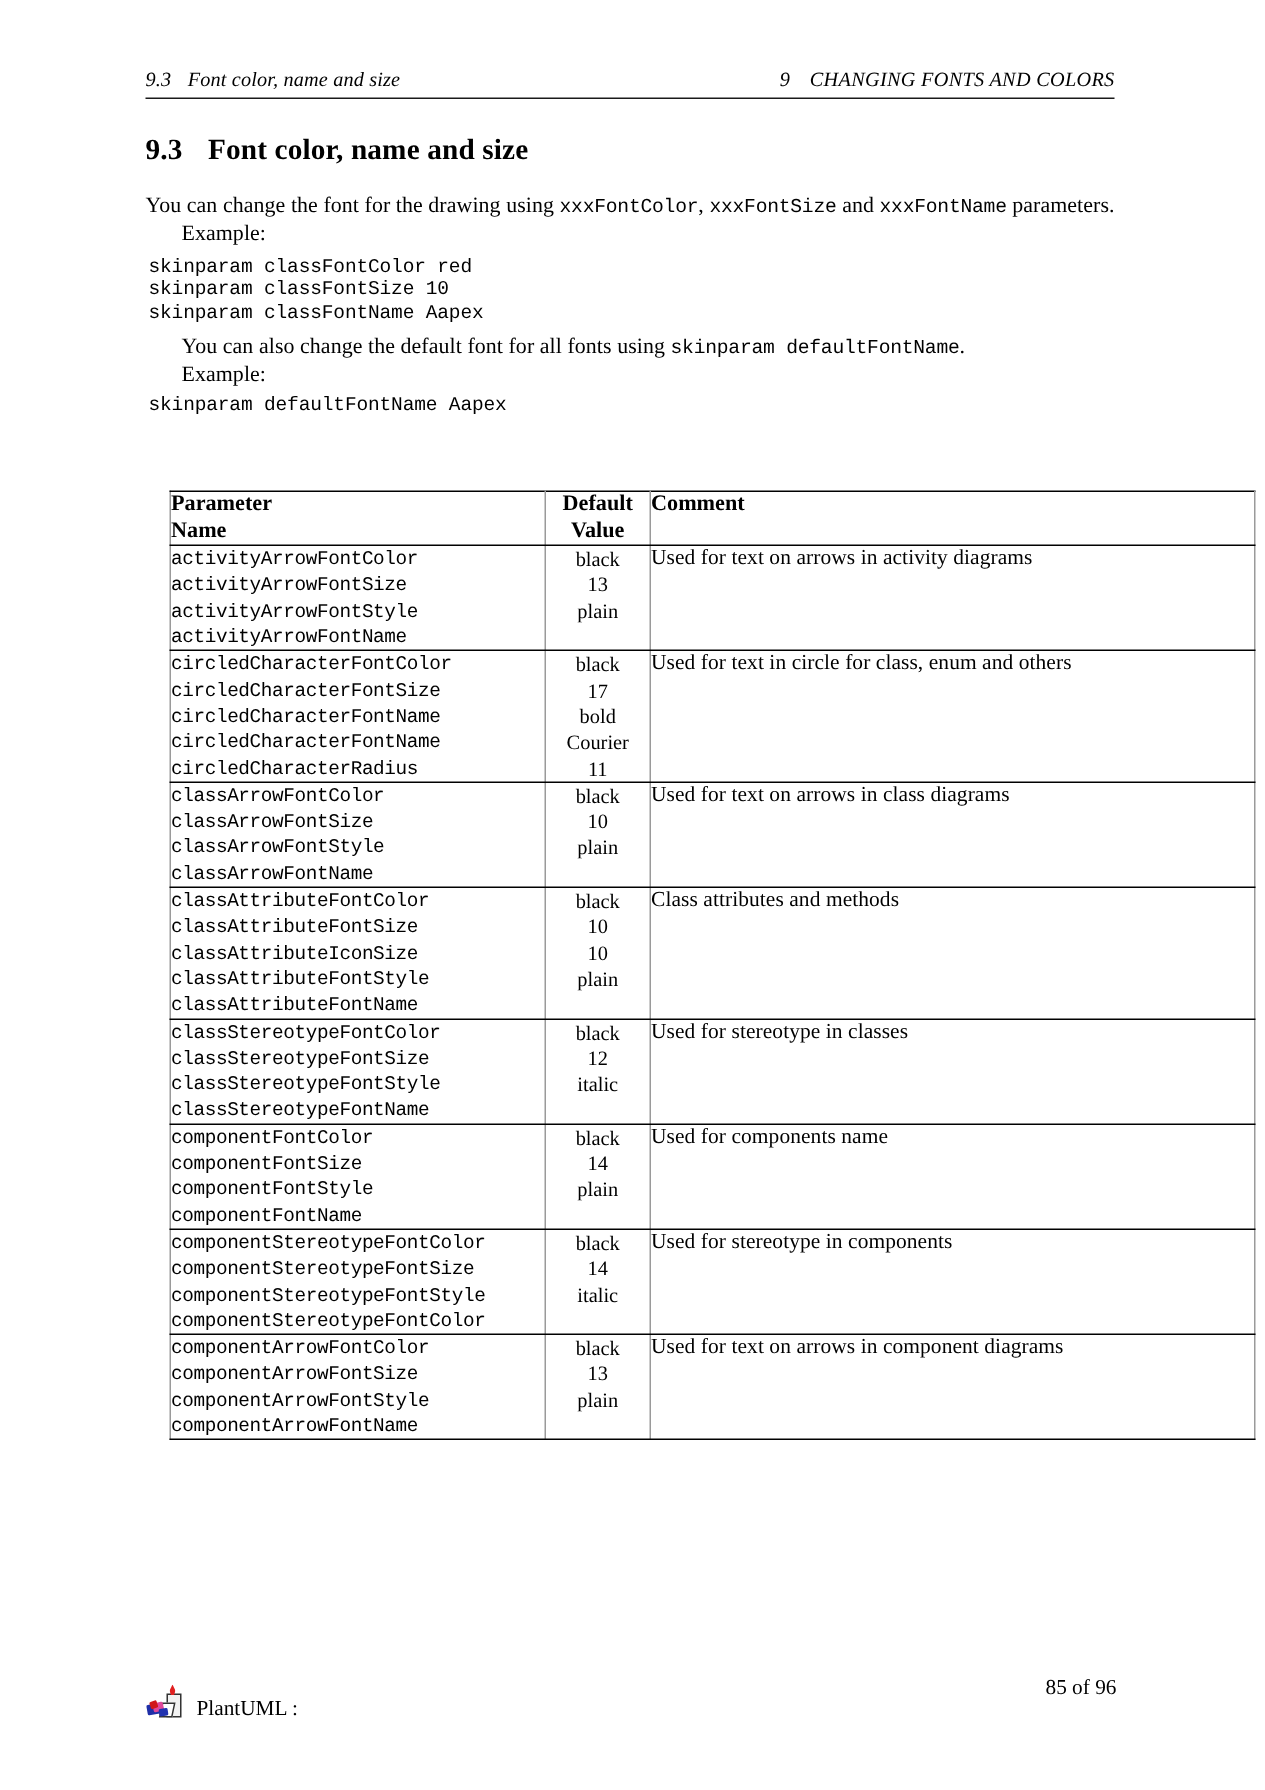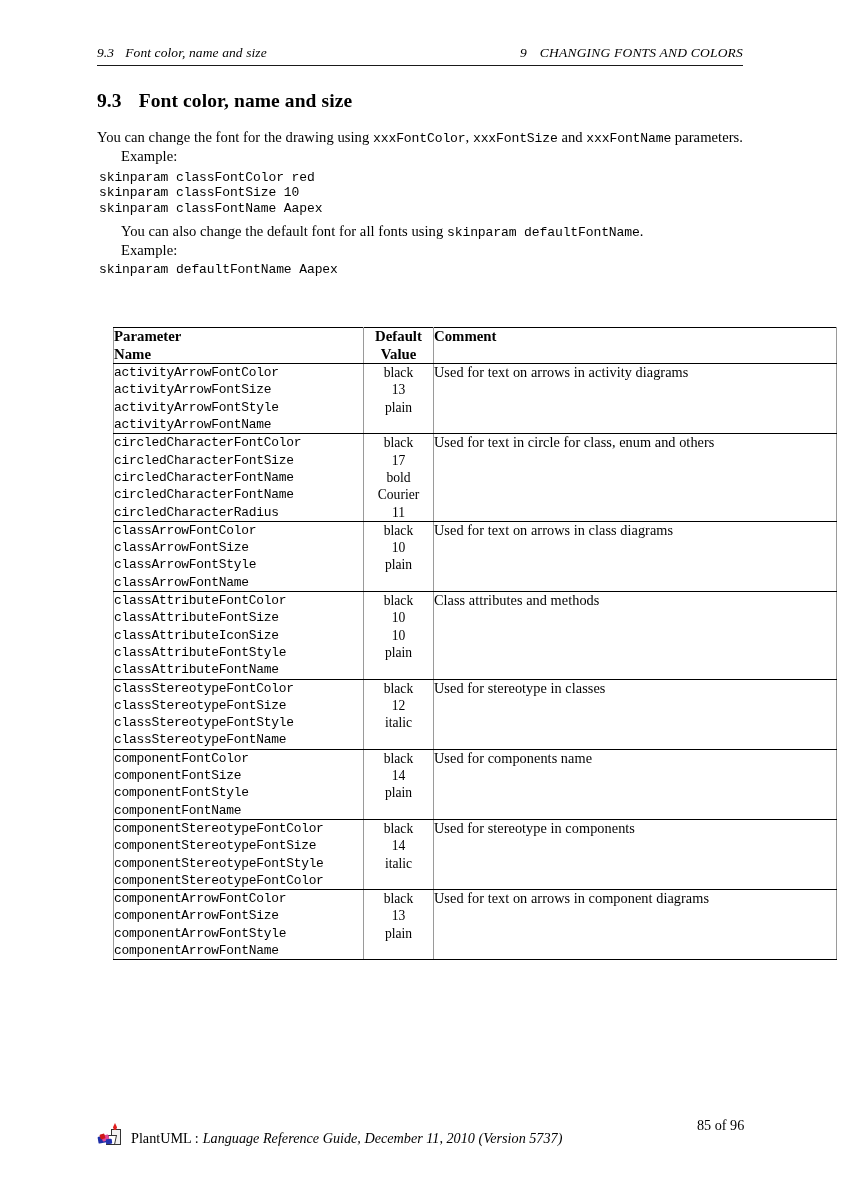--- a/index.html
+++ b/index.html
@@ -422,17 +422,16 @@
     <span class="logo">
       <span class="blk-base"></span>
       <span class="blk-mid"></span>
       <span class="red-top"></span>
       <span class="blue-a"></span>
       <span class="pink-a"></span>
       <span class="red-a"></span>
       <span class="blue-b"></span>
     </span>
     <span class="brand">PlantUML :</span>
-    <span class="ftitle">Language Reference Guide, December 11, 2010 (Version 5737)</span>
     <span class="pageno">85 of 96</span>
   </div>
 
 </div>
 
 </body></html>

